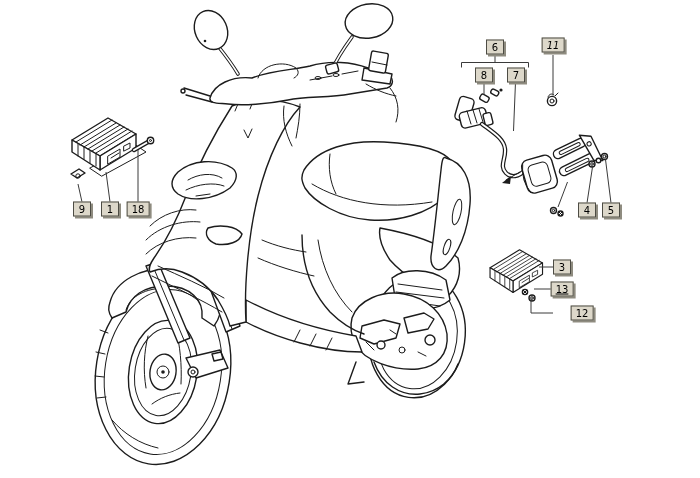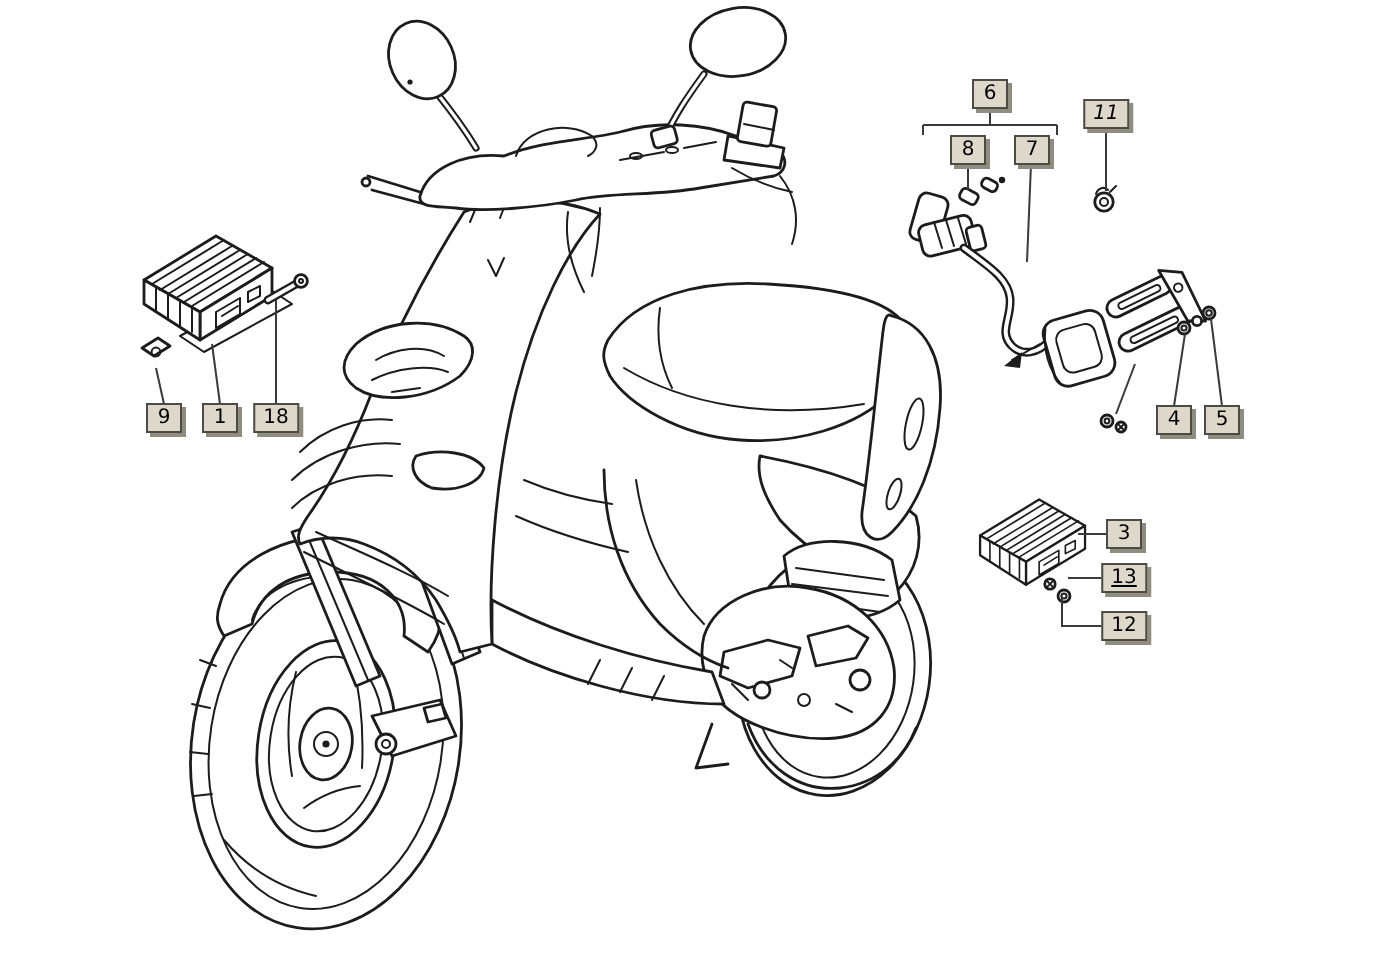--- a/index.html
+++ b/index.html
@@ -240,23 +240,23 @@
     <path class="leader" d="M553,289 L534,289"></path>
     <path class="leader" d="M553,313 L531,313 L531,299"></path>
   </g>
 </svg>
 
 <div id="callout-layer">
       <div class="callout" style="left: 82px; top: 209px;">9</div>
       <div class="callout" style="left: 110px; top: 209px;">1</div>
       <div class="callout" style="left: 138px; top: 209px;">18</div>
       <div class="callout" style="left: 495px; top: 47px;">6</div>
-      <div class="callout" style="left: 553px; top: 57px; font-style: italic;">11</div>
+      <div class="callout" style="left: 553px; top: 45px; font-style: italic;">11</div>
       <div class="callout" style="left: 484px; top: 75px;">8</div>
       <div class="callout" style="left: 516px; top: 75px;">7</div>
       <div class="callout" style="left: 587px; top: 210px;">4</div>
       <div class="callout" style="left: 611px; top: 210px;">5</div>
       <div class="callout" style="left: 562px; top: 267px;">3</div>
       <div class="callout" style="left: 562px; top: 289px; text-decoration: underline;">13</div>
-      <div class="callout" style="left: 562px; top: 313px;">12</div>
+      <div class="callout" style="left: 582px; top: 313px;">12</div>
     </div>
 
 </div>
 
 </body></html>

